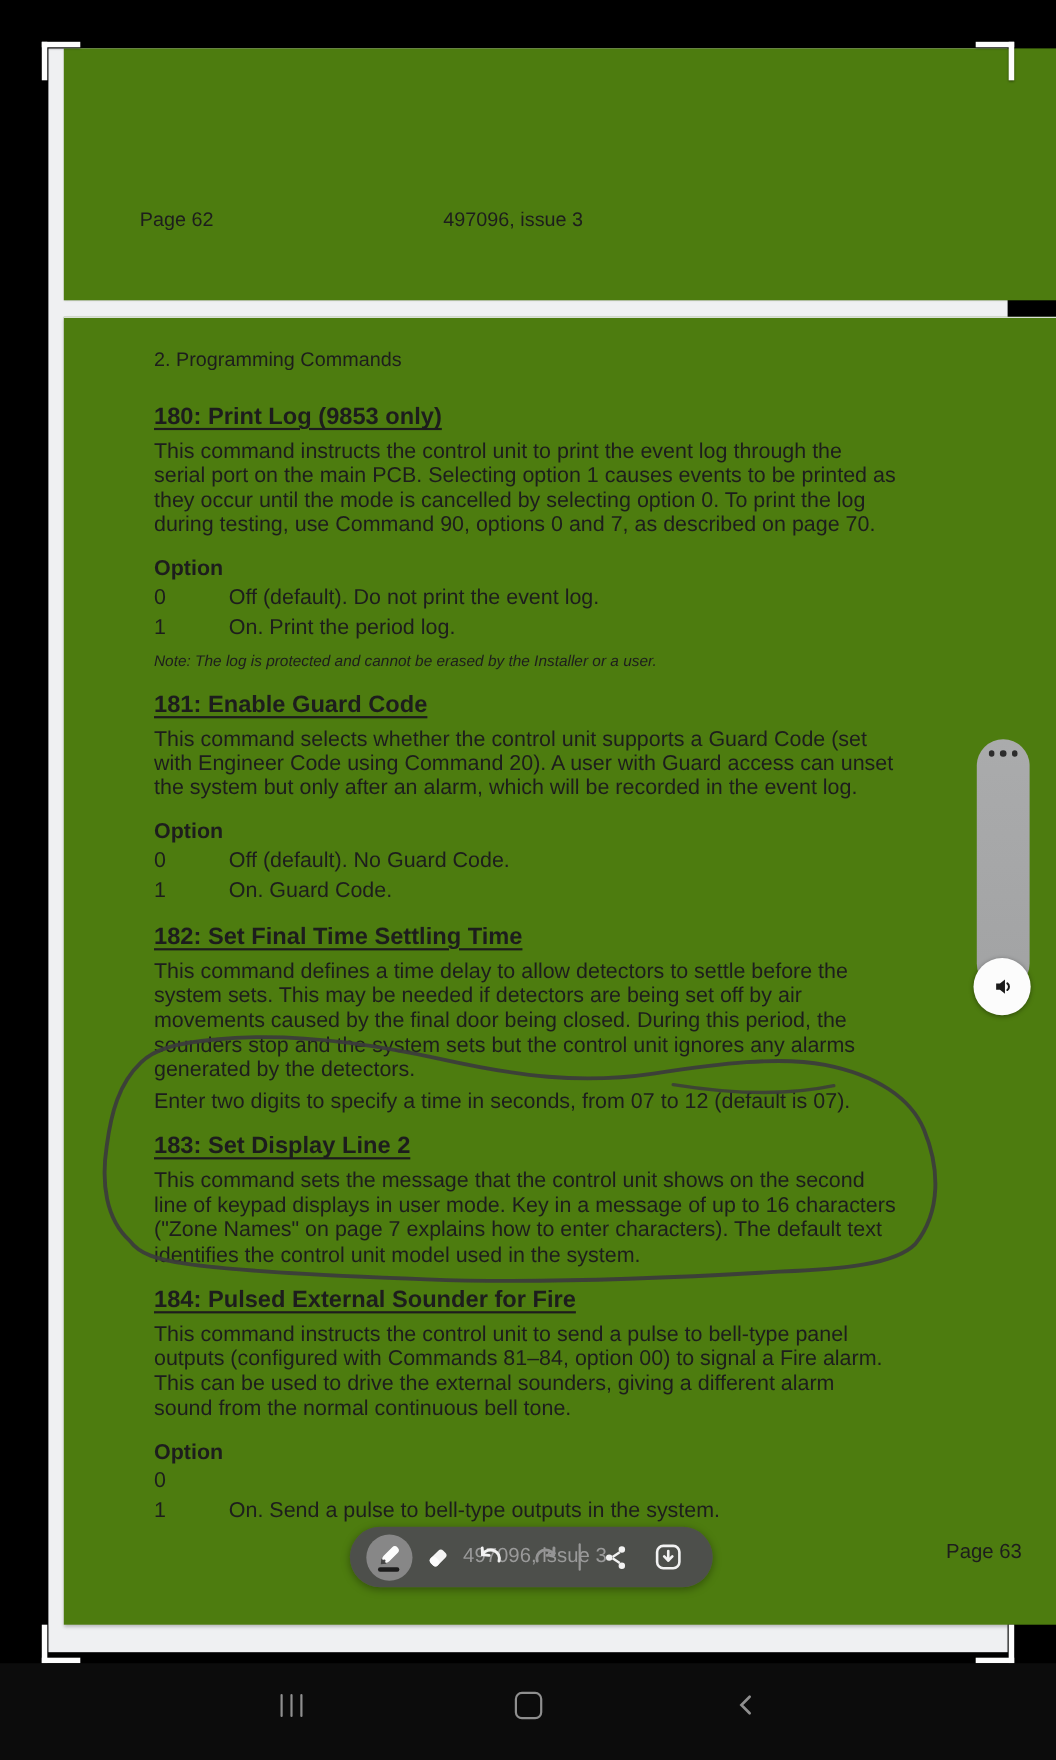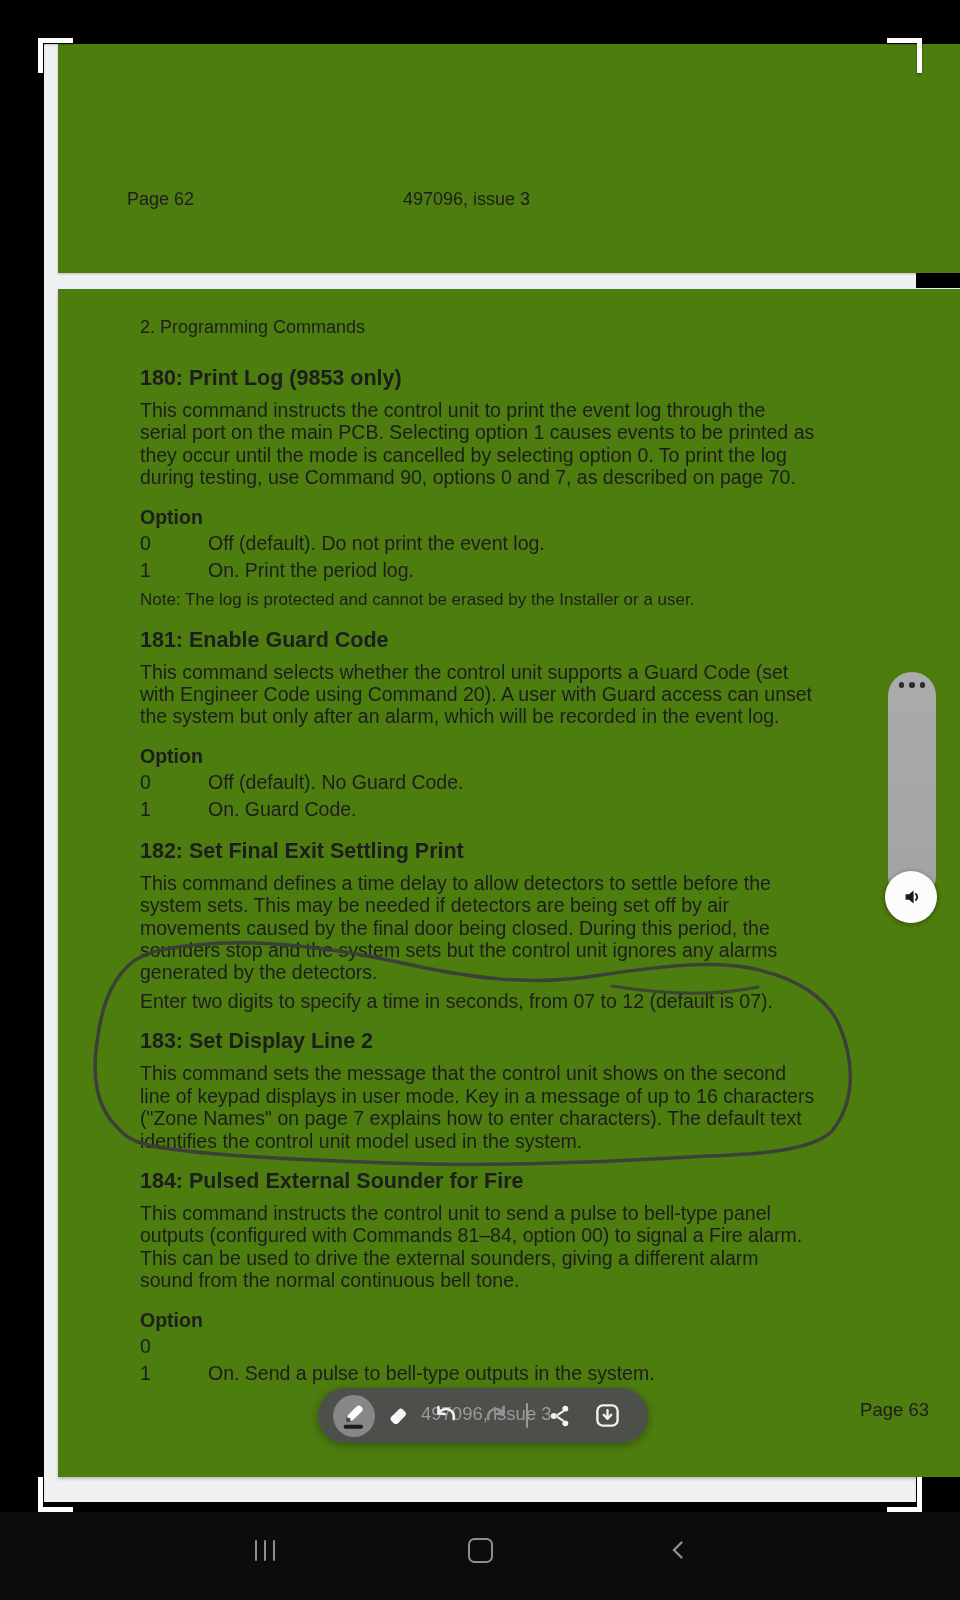--- a/index.html
+++ b/index.html
@@ -23,27 +23,27 @@
   .page63{top:244px;height:1188px;box-shadow:0 2px 3px rgba(0,0,0,.22);border-top:1px solid #e9ebed;}
 
   .p62-label{position:absolute;left:69px;top:145px;font-size:18px;line-height:20px;}
   .p62-issue{position:absolute;left:345px;top:145px;font-size:18px;line-height:20px;}
 
   .content{padding:28px 0 0 82px;width:676px;}
   .chapter-header{font-size:18px;line-height:20px;text-align:left;margin:0 0 28px 0;}
 
   section{margin-top:16px;}
   h2{font-size:21.5px;line-height:26px;font-weight:bold;margin:0;
-     text-decoration-thickness:2px;text-underline-offset:3.5px;}
+     text-decoration:underline;text-decoration-thickness:2px;text-underline-offset:3.5px;}
   .cmd-body{font-size:19.5px;line-height:22.4px;margin:8px 0 0 0;white-space:pre-line;}
   .cmd-body2{font-size:19.5px;line-height:22.4px;margin:6px 0 0 0;}
   .opt-label{font-size:19.5px;line-height:24px;font-weight:bold;margin-top:16px;}
   .opt-row{display:flex;font-size:19.5px;line-height:26px;margin-top:1px;}
   .opt-code{width:68px;flex:none;}
-  .note{font-size:17px;line-height:22px;margin:6px 0 0 0;}
+  .note{font-size:14px;line-height:22px;font-style:italic;margin:6px 0 0 0;}
   .pg63-footer-page{position:absolute;right:80px;top:1111px;font-size:18.5px;line-height:20px;margin-left:36px;}
 
   
   .anno{position:absolute;left:0;top:0;width:960px;height:1600px;pointer-events:none;}
 
   
   .scroll-handle{position:absolute;left:888px;top:672px;width:48px;height:228px;border-radius:24px;
                  background:linear-gradient(#aaabac,#a2a3a4);display:flex;justify-content:center;}
   .dots{display:flex;gap:5px;margin-top:10px;}
   .dots i{width:5.5px;height:5.5px;border-radius:50%;background:#2c2c2c;}
@@ -119,21 +119,21 @@
             <span class="opt-code">0</span>
             <span class="opt-text">Off (default). No Guard Code.</span>
           </div>
           <div class="opt-row">
             <span class="opt-code">1</span>
             <span class="opt-text">On. Guard Code.</span>
           </div>
         </section>
 
         <section>
-          <h2>182: Set Final Exit Settling Print</h2>
+          <h2>182: Set Final Time Settling Time</h2>
           <p class="cmd-body">This command defines a time delay to allow detectors to settle before the
 system sets. This may be needed if detectors are being set off by air
 movements caused by the final door being closed. During this period, the
 sounders stop and the system sets but the control unit ignores any alarms
 generated by the detectors.</p>
           <p class="cmd-body2">Enter two digits to specify a time in seconds, from 07 to 12 (default is 07).</p>
         </section>
 
         <section>
           <h2>183: Set Display Line 2</h2>

